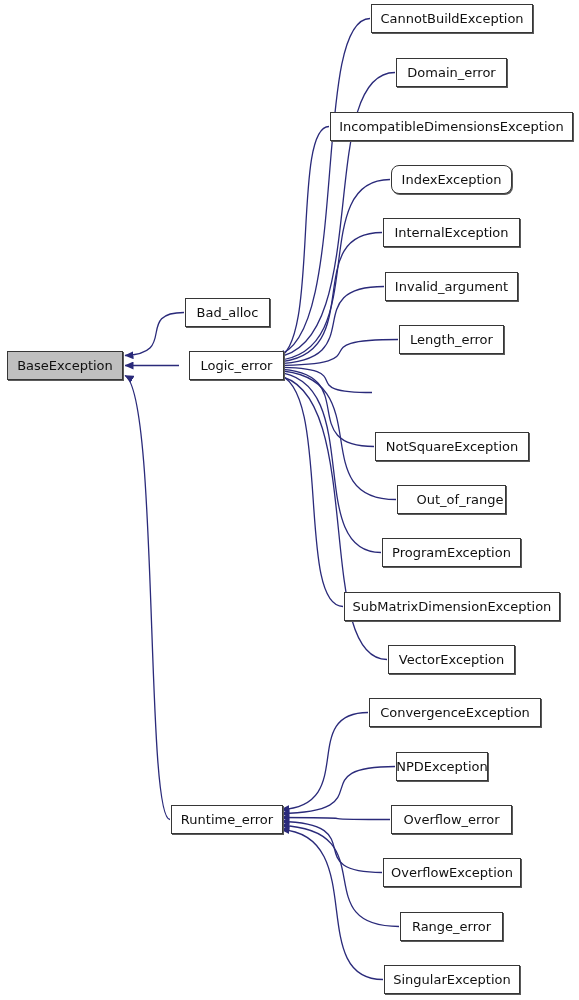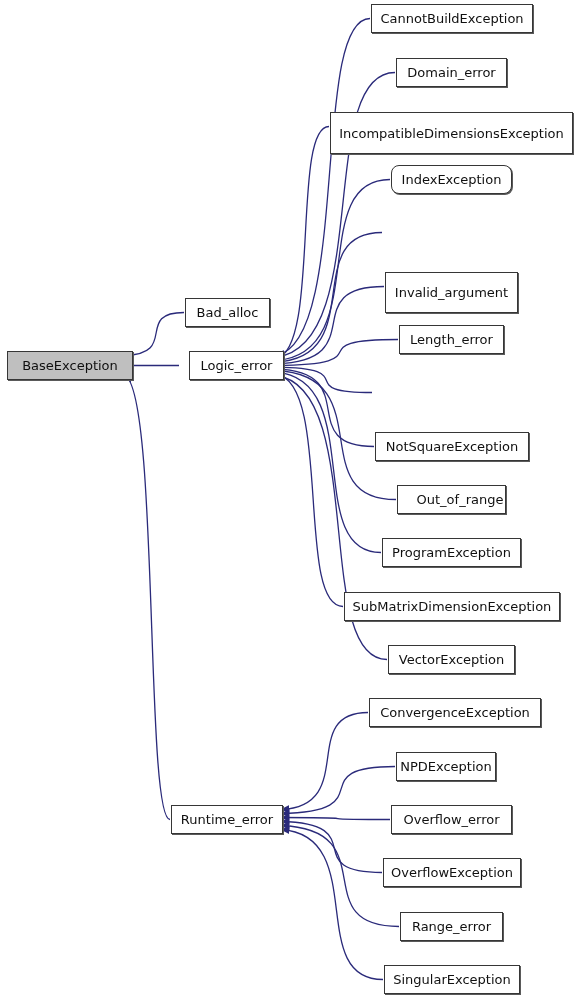--- a/index.html
+++ b/index.html
@@ -47,45 +47,48 @@
       <path d="M381,552.5 C302.625,552.5 366.35625,379.38 276,372.1666666666667" fill="none" stroke="#2a2a7a" stroke-width="1.3" marker-end="url(#ah)"></path>
       <path d="M343,606.5 C295.5735714285714,606.5 332.2345357142857,383.14 276,373.8333333333333" fill="none" stroke="#2a2a7a" stroke-width="1.3" marker-end="url(#ah)"></path>
       <path d="M387,659.5 C312.63,659.5 366.8535,386.86 276,375.5" fill="none" stroke="#2a2a7a" stroke-width="1.3" marker-end="url(#ah)"></path>
       <path d="M368,712.5 C298.0892857142857,712.5 358.60089285714287,805.62 281,809.5" fill="none" stroke="#2a2a7a" stroke-width="1.3" marker-end="url(#ah)"></path>
       <path d="M395,766.5 C298.99571428571426,766.5 385.10235714285716,811.62 281,813.5" fill="none" stroke="#2a2a7a" stroke-width="1.3" marker-end="url(#ah)"></path>
       <path d="M390,819.5 C294.08,819.5 382.806,817.58 281,817.5" fill="none" stroke="#2a2a7a" stroke-width="1.3" marker-end="url(#ah)"></path>
       <path d="M382,872.5 C296.94357142857143,872.5 373.2310357142857,823.54 281,821.5" fill="none" stroke="#2a2a7a" stroke-width="1.3" marker-end="url(#ah)"></path>
       <path d="M399,926.5 C304.17857142857144,926.5 386.2517857142857,829.54 281,825.5" fill="none" stroke="#2a2a7a" stroke-width="1.3" marker-end="url(#ah)"></path>
       <path d="M383,979.5 C304.89714285714285,979.5 369.85657142857144,835.5 281,829.5" fill="none" stroke="#2a2a7a" stroke-width="1.3" marker-end="url(#ah)"></path>
     </svg>
-<div class="node root" style="left: 7px; top: 351px; width: 126px; height: 29px;">
+<div class="node root" style="left: 7px; top: 351px; width: 116px; height: 29px;">
       <span class="lbl">BaseException</span>
     </div>
     <div class="node" style="left: 185px; top: 298px; width: 85px; height: 29px; text-align: center;">
       <span class="lbl">Bad_alloc</span>
     </div>
     <div class="node" style="left: 180px; top: 351px; width: 95px; height: 29px; margin-left: 9px;">
       <span class="lbl">Logic_error</span>
     </div>
     <div class="node" style="left: 171px; top: 805px; width: 112px; height: 29px;">
       <span class="lbl">Runtime_error</span>
     </div>
     <div class="node" style="left: 371px; top: 4px; width: 162px; height: 29px;">
       <span class="lbl">CannotBuildException</span>
     </div>
     <div class="node" style="left: 396px; top: 58px; width: 111px; height: 29px;">
       <span class="lbl">Domain_error</span>
     </div>
-    <div class="node" style="left: 330px; top: 112px; width: 243px; height: 42px; justify-content: center;">
+    <div class="node" style="left: 330px; top: 112px; width: 243px; height: 29px; justify-content: center;">
       <span class="lbl">IncompatibleDimensionsException</span>
     </div>
     <div class="node" style="left: 391px; top: 165px; width: 121px; height: 29px; border-radius: 8px;">
       <span class="lbl">IndexException</span>
     </div>
-    <div class="node" style="left: 385px; top: 272px; width: 133px; height: 41px;">
+    <div class="node" style="left: 383px; top: 218px; width: 137px; height: 29px;">
+      <span class="lbl">InternalException</span>
+    </div>
+    <div class="node" style="left: 385px; top: 272px; width: 133px; height: 29px;">
       <span class="lbl">Invalid_argument</span>
     </div>
     <div class="node" style="left: 399px; top: 325px; width: 105px; height: 29px;">
       <span class="lbl">Length_error</span>
     </div>
     <div class="node" style="left: 375px; top: 432px; width: 154px; height: 29px;">
       <span class="lbl">NotSquareException</span>
     </div>
     <div class="node" style="left: 397px; top: 485px; width: 109px; height: 29px; padding-left: 17px;">
       <span class="lbl">Out_of_range</span>
@@ -95,21 +98,21 @@
     </div>
     <div class="node" style="left: 344px; top: 592px; width: 216px; height: 29px;">
       <span class="lbl">SubMatrixDimensionException</span>
     </div>
     <div class="node" style="left: 388px; top: 645px; width: 127px; height: 29px;">
       <span class="lbl">VectorException</span>
     </div>
     <div class="node" style="left: 369px; top: 698px; width: 172px; height: 29px;">
       <span class="lbl">ConvergenceException</span>
     </div>
-    <div class="node" style="left: 396px; top: 752px; width: 100px; height: 29px;">
+    <div class="node" style="left: 396px; top: 752px; width: 92px; height: 29px;">
       <span class="lbl">NPDException</span>
     </div>
     <div class="node" style="left: 391px; top: 805px; width: 121px; height: 29px;">
       <span class="lbl">Overflow_error</span>
     </div>
     <div class="node" style="left: 383px; top: 858px; width: 138px; height: 29px;">
       <span class="lbl">OverflowException</span>
     </div>
     <div class="node" style="left: 400px; top: 912px; width: 103px; height: 29px;">
       <span class="lbl">Range_error</span>

